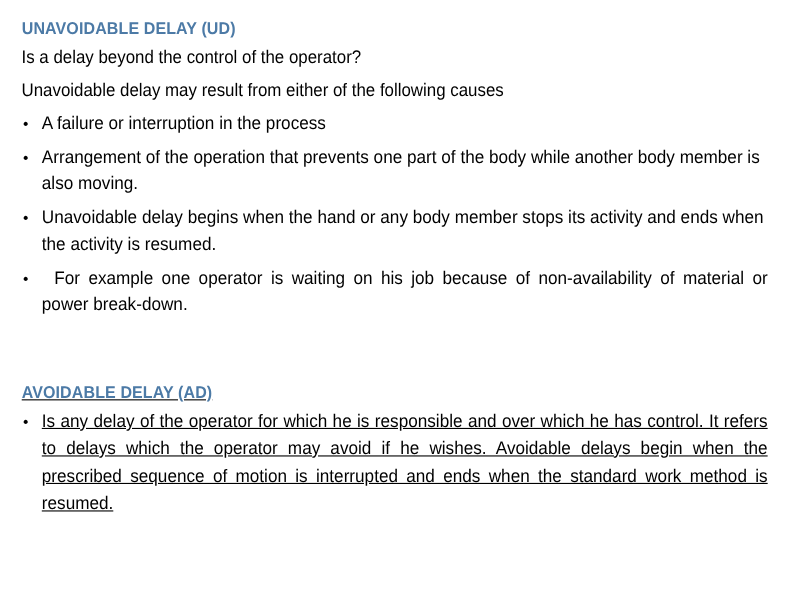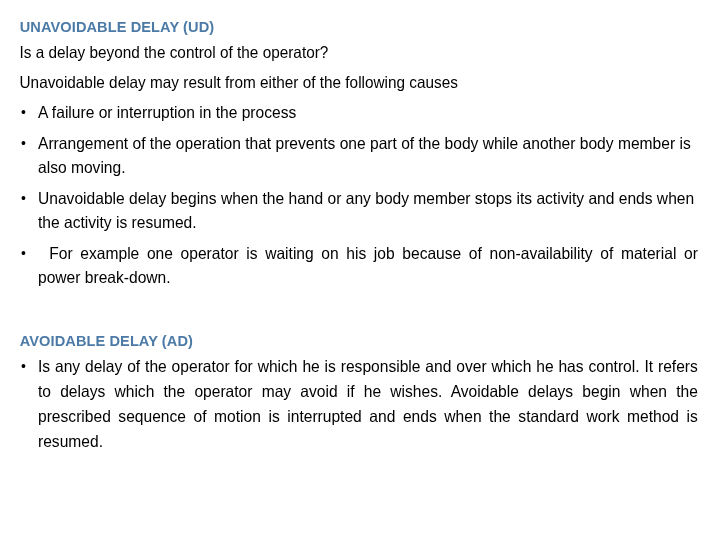--- a/index.html
+++ b/index.html
@@ -23,21 +23,21 @@
     background: #ffffff;
   }
 
   
   .section {
     position: absolute;
     left: 0;
     width: 720px;
   }
   #section-ud { top: 17px; }
-  #section-ad { top: 331px; }
+  #section-ad { top: 348px; text-decoration: underline; }
 
   .heading {
     color: #4c7aa6;
     font-weight: bold;
     font-size: 15.5px;
     line-height: 20px;
     letter-spacing: 0.1px;
     padding-left: 21px;
     font-stretch: condensed;
     transform: scaleX(0.94);

